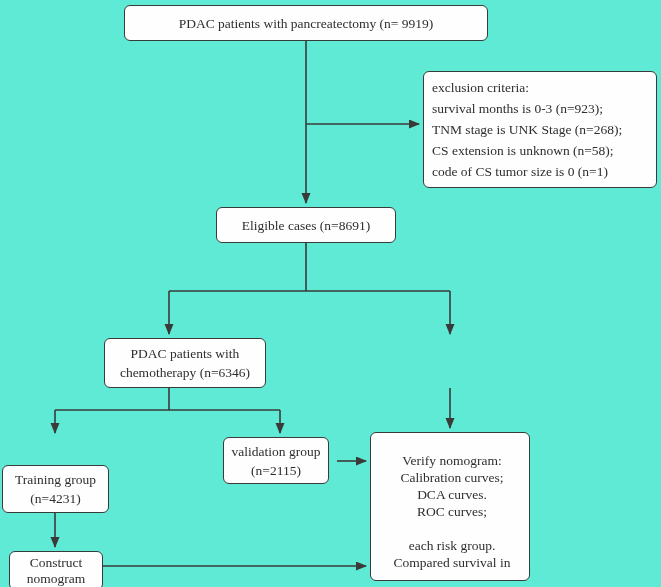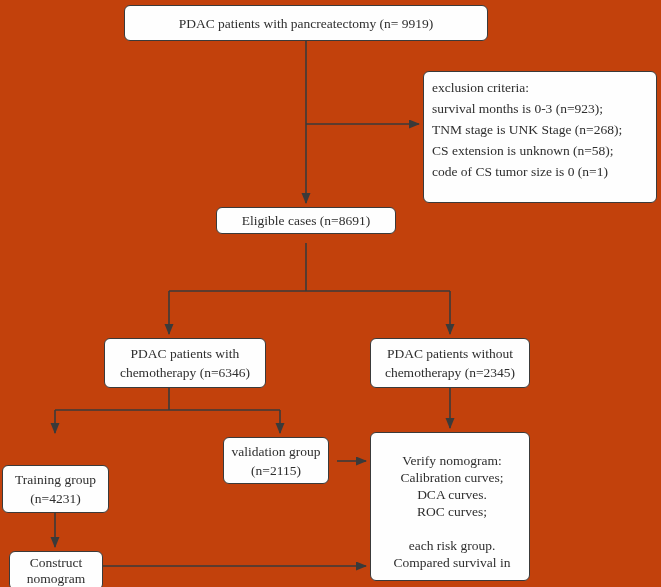--- a/index.html
+++ b/index.html
@@ -1,20 +1,20 @@
 <!DOCTYPE html>
 <html><head>
 <meta charset="utf-8">
 <style>
   html, body { margin: 0; padding: 0; background: #ffffff; }
   #stage {
     position: relative;
     width: 661px;
     height: 587px;
-    background: #c2410c;
+    background: #5eead4;
     font-family: "Liberation Serif", "DejaVu Serif", serif;
     color: #2e2e2e;
     overflow: hidden;
   }
   #wires {
     position: absolute;
     inset: 0;
     width: 661px;
     height: 587px;
   }
@@ -71,41 +71,37 @@
     <path d="M450 388 V428" marker-end="url(#ah)"></path>
     <path d="M337 461 H366" marker-end="url(#ah)"></path>
     <path d="M55 485 V547" marker-end="url(#ah)"></path>
     <path d="M103 566 H366" marker-end="url(#ah)"></path>
   </svg>
 
   <div class="box center" style="left:124px; top:5px; width:364px; height:36px;">
     <span class="ln">PDAC patients with pancreatectomy (n= 9919)</span>
   </div>
 
-  <div class="box excl leftalign" style="left:423px; top:71px; width:234px; height:132px; padding:5px 6px 4px 8px;">
+  <div class="box excl leftalign" style="left:423px; top:71px; width:234px; height:117px; padding:5px 6px 4px 8px;">
     <span class="ln">exclusion criteria:</span>
     <span class="ln">survival months is 0-3 (n=923);</span>
     <span class="ln">TNM stage is UNK Stage (n=268);</span>
     <span class="ln">CS extension is unknown (n=58);</span>
     <span class="ln">code of CS tumor size is 0 (n=1)</span>
   </div>
 
-  <div class="box center" style="left:216px; top:207px; width:180px; height:27px;text-align:center;">
+  <div class="box center" style="left:216px; top:207px; width:180px; height:36px;text-align:center;">
     <span class="ln">Eligible cases (n=8691)</span>
   </div>
 
   <div class="box center" style="left:104px; top:338px; width:162px; height:50px;text-align:center;">
     <span class="ln">PDAC patients with</span>
     <span class="ln">chemotherapy (n=6346)</span>
   </div>
 
-  <div class="box center" style="left:370px; top:338px; width:160px; height:50px;">
-    <span class="ln">PDAC patients without</span>
-    <span class="ln">chemotherapy (n=2345)</span>
-  </div>
 
   <div class="box center" style="left:2px; top:437px; width:107px; height:48px;margin-top:28px;">
     <span class="ln">Training group</span>
     <span class="ln">(n=4231)</span>
   </div>
 
   <div class="box center" style="left:223px; top:437px; width:106px; height:47px;">
     <span class="ln">validation group</span>
     <span class="ln">(n=2115)</span>
   </div>

